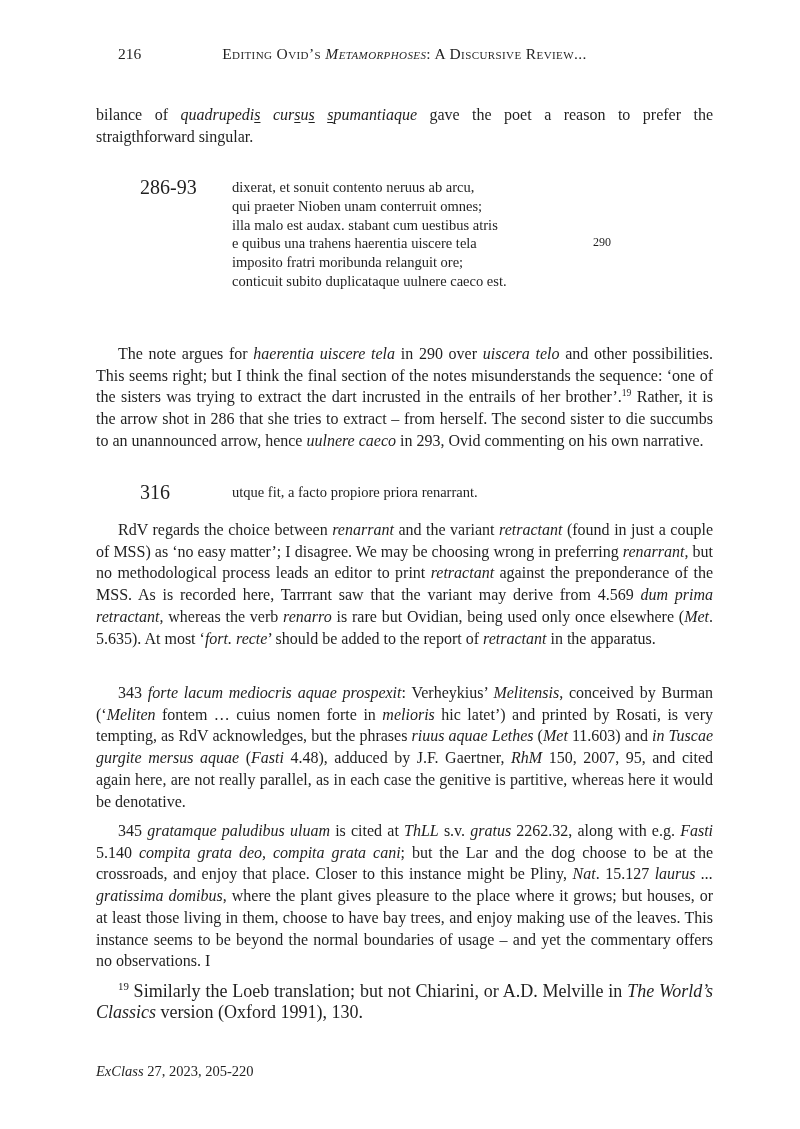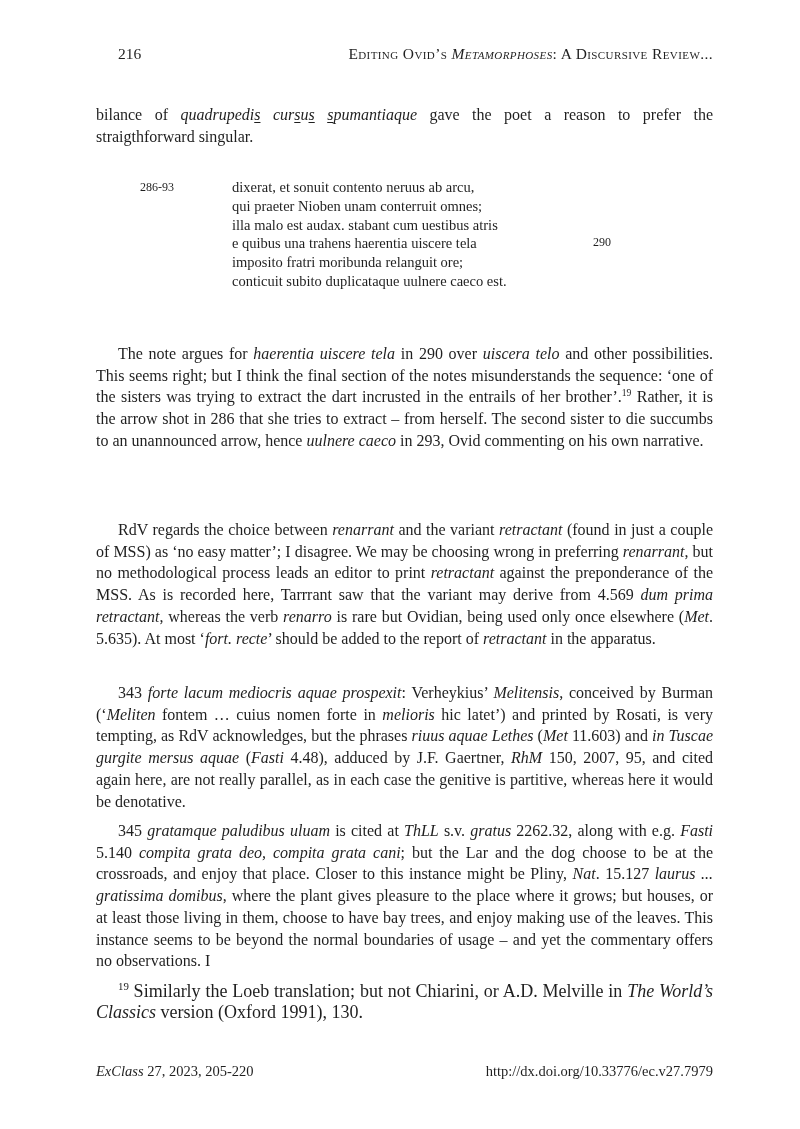--- a/index.html
+++ b/index.html
@@ -11,42 +11,42 @@
     font-family:"Liberation Serif","DejaVu Serif",serif;
     color:#1f1f1f;
     overflow:hidden;
     padding-left:10px;
   }
   .abs{position:absolute;left:96px;width:617px;}
   
   .hdr{top:45px;height:22px;font-size:15.5px;}
   .hdr .pgnum{position:absolute;left:22px;top:0;}
   .hdr .rtitle{
-    text-align:right;
+    text-align:center;
     font-variant:small-caps;
     letter-spacing:.4px;
   }
   
   .para{
     font-size:16px;line-height:21.7px;
     text-align:justify;
   }
   .indent{text-indent:22px;}
   .p1{top:104px;}
   .p2{top:343px;}
   .p3{top:519px;}
   .p4{top:682px;}
   .p5{top:820px;}
   
   .quote{font-size:14.5px;line-height:18.8px;}
   .q1{top:178px;}
   .q2{top:483px;}
   .quote .lemma{
     position:absolute;left:44px;top:0;
-    font-size:12px;line-height:18.8px;
+    font-size:20px;line-height:18.8px;
   }
   .quote .qlines{margin-left:136px;}
   .qline{position:relative;white-space:nowrap;}
   .margin-num{
     position:absolute;left:361px;top:-1px;
     font-size:12px;
   }
   
   .i{font-style:italic;}
   .u{text-decoration:underline;text-underline-offset:2px;}
@@ -83,27 +83,32 @@
       <div class="qline">qui praeter Nioben unam conterruit omnes;</div>
       <div class="qline">illa malo est audax. stabant cum uestibus atris</div>
       <div class="qline"><span>e quibus una trahens haerentia uiscere tela</span><span class="margin-num">290</span></div>
       <div class="qline">imposito fratri moribunda relanguit ore;</div>
       <div class="qline">conticuit subito duplicataque uulnere caeco est.</div>
     </div>
   </div>
 
   <div class="abs para indent p2"><span>The note argues for </span><span class="i">haerentia uiscere tela</span><span> in 290 over </span><span class="i">uiscera telo</span><span> and other possibilities. This seems right; but I think the final section of the notes misunderstands the sequence: ‘one of the sisters was trying to extract the dart incrusted in the entrails of her brother’.</span><span class="sup">19</span><span> Rather, it is the arrow shot in 286 that she tries to extract – from herself. The second sister to die succumbs to an unannounced arrow, hence </span><span class="i">uulnere caeco</span><span> in 293, Ovid commenting on his own narrative.</span></div>
 
+  <div class="abs quote q2">
+    <span class="lemma">316</span>
+    <div class="qlines">
+      <div class="qline">utque fit, a facto propiore priora renarrant.</div>
+    </div>
+  </div>
 
   <div class="abs para indent p3"><span>RdV regards the choice between </span><span class="i">renarrant</span><span> and the variant </span><span class="i">retractant</span><span> (found in just a couple of MSS) as ‘no easy matter’; I disagree. We may be choosing wrong in preferring </span><span class="i">renarrant</span><span>, but no methodological process leads an editor to print </span><span class="i">retractant</span><span> against the preponderance of the MSS. As is recorded here, Tarrrant saw that the variant may derive from 4.569 </span><span class="i">dum prima retractant</span><span>, whereas the verb </span><span class="i">renarro</span><span> is rare but Ovidian, being used only once elsewhere (</span><span class="i">Met</span><span>. 5.635). At most ‘</span><span class="i">fort. recte</span><span>’ should be added to the report of </span><span class="i">retractant</span><span> in the apparatus.</span></div>
 
   <div class="abs para indent p4"><span>343 </span><span class="i">forte lacum mediocris aquae prospexit</span><span>: Verheykius’ </span><span class="i">Melitensis</span><span>, conceived by Burman (‘</span><span class="i">Meliten</span><span> fontem … cuius nomen forte in </span><span class="i">melioris</span><span> hic latet’) and printed by Rosati, is very tempting, as RdV acknowledges, but the phrases </span><span class="i">riuus aquae Lethes</span><span> (</span><span class="i">Met</span><span> 11.603) and </span><span class="i">in Tuscae gurgite mersus aquae</span><span> (</span><span class="i">Fasti</span><span> 4.48), adduced by J.F. Gaertner, </span><span class="i">RhM</span><span> 150, 2007, 95, and cited again here, are not really parallel, as in each case the genitive is partitive, whereas here it would be denotative.</span></div>
 
   <div class="abs para indent p5"><span>345 </span><span class="i">gratamque paludibus uluam</span><span> is cited at </span><span class="i">ThLL</span><span> s.v. </span><span class="i">gratus</span><span> 2262.32, along with e.g. </span><span class="i">Fasti</span><span> 5.140 </span><span class="i">compita grata deo, compita grata cani</span><span>; but the Lar and the dog choose to be at the crossroads, and enjoy that place. Closer to this instance might be Pliny, </span><span class="i">Nat</span><span>. 15.127 </span><span class="i">laurus ... gratissima domibus</span><span>, where the plant gives pleasure to the place where it grows; but houses, or at least those living in them, choose to have bay trees, and enjoy making use of the leaves. This instance seems to be beyond the normal boundaries of usage – and yet the commentary offers no observations. I</span></div>
 
   <div class="abs fnote"><span class="sup">19</span><span> Similarly the Loeb translation; but not Chiarini, or A.D. Melville in </span><span class="i">The World’s Classics</span><span> version (Oxford 1991), 130.</span></div>
 
   <div class="abs ftr">
     <div><span class="i">ExClass</span><span> 27, 2023, 205-220</span></div>
-    <div>http://dx.doi.org/10.33776/ec.v27.7979</div>
   </div>
 
 </div>
 
 </body></html>

